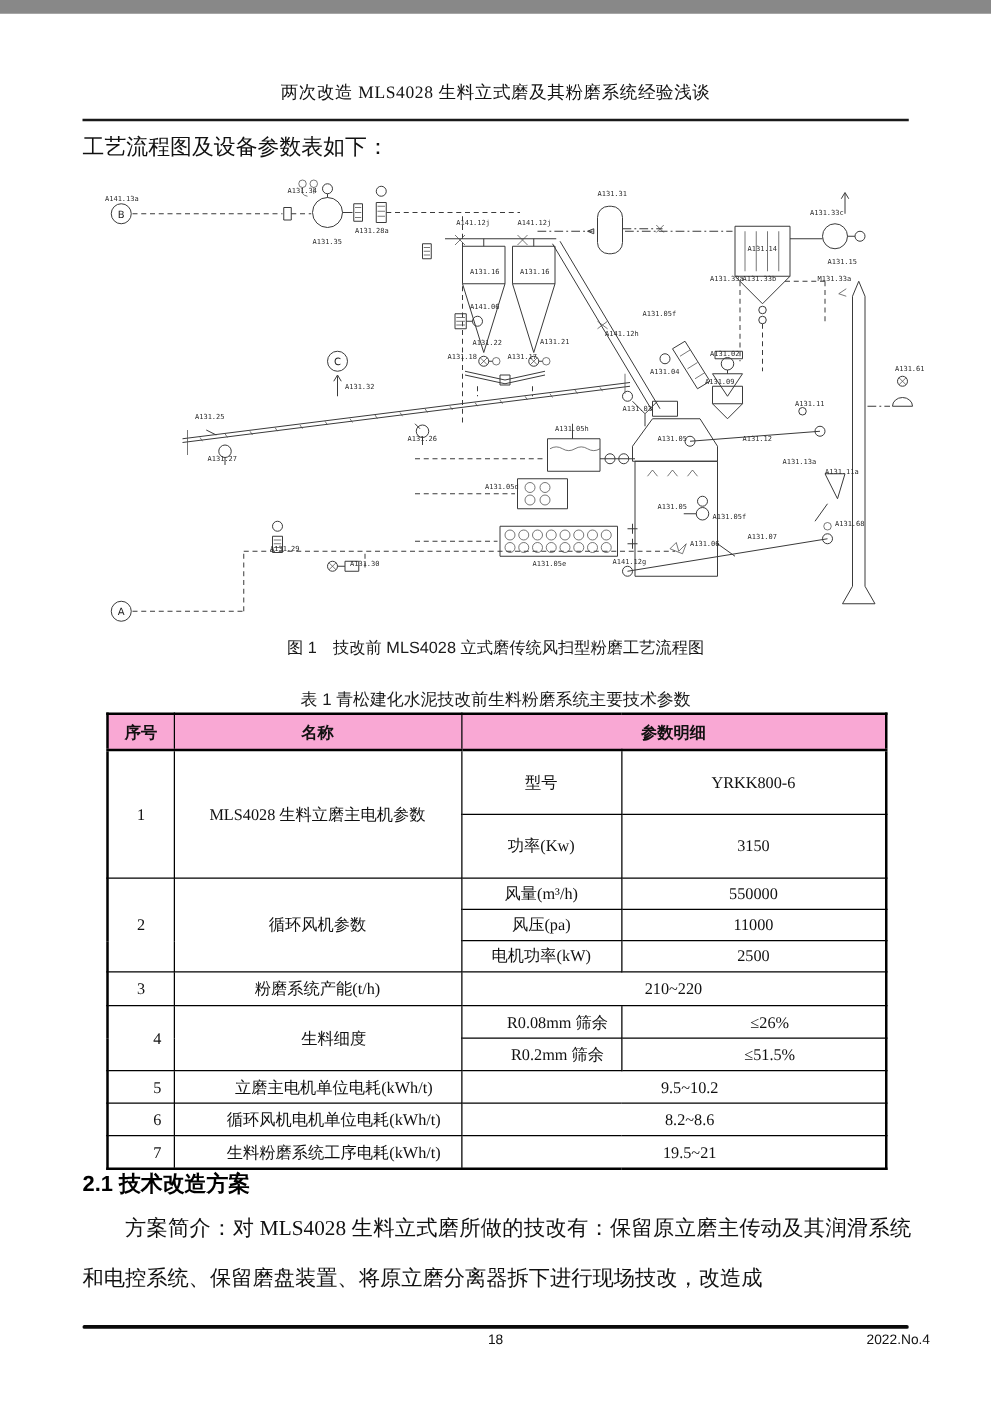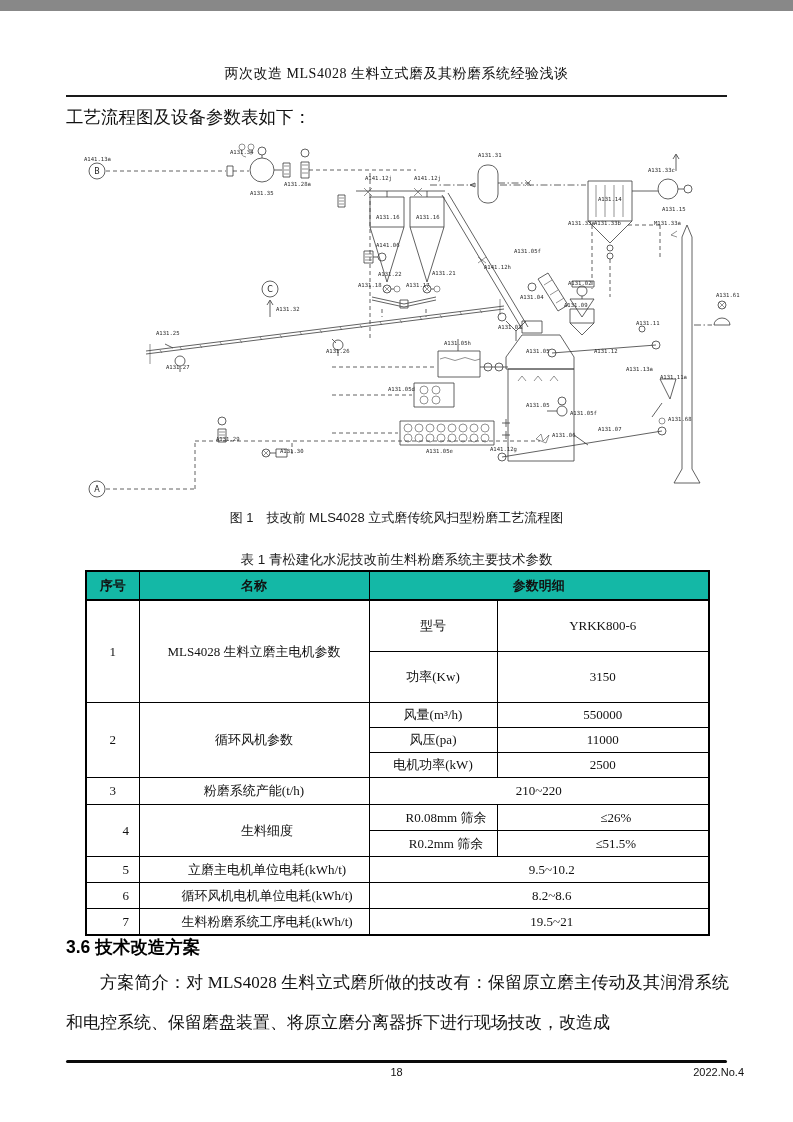--- a/index.html
+++ b/index.html
@@ -17,21 +17,21 @@
   .nodeletter{font-family:"DejaVu Sans",sans-serif;font-size:8px;fill:#222;text-anchor:middle;}
   .fig-caption{position:absolute;top:498px;left:0;width:100%;text-align:center;
                font-size:13px;font-family:"Liberation Sans",sans-serif;color:#1a1a1a;}
   .tbl-caption{position:absolute;top:540px;left:0;width:100%;text-align:center;
                font-size:13.5px;font-family:"Liberation Sans",sans-serif;color:#1a1a1a;}
   
   .ptable{position:absolute;top:559px;left:85px;width:623px;border-collapse:collapse;
           font-size:13px;table-layout:fixed;}
   .ptable td{border:1px solid #000;text-align:center;vertical-align:middle;padding:0 2px;
              font-family:"Liberation Serif",serif;}
-  .ptable tr.thead td{background:#14b8a6;font-weight:bold;height:27px;border-bottom:2px solid #000;
+  .ptable tr.thead td{background:#f9a8d4;font-weight:bold;height:27px;border-bottom:2px solid #000;
              font-family:"Liberation Sans",sans-serif;font-size:13px;}
   .ptable{border:2px solid #000;}
   .h50 td{height:50px;}
   .h24 td{height:24px;}
   .h26 td{height:26px;}
   .h25 td{height:25px;padding-left:28px;}
   
   .sec-heading{position:absolute;top:924px;left:66px;font-size:17.5px;font-weight:bold;
                font-family:"Liberation Sans",sans-serif;color:#000;}
   .body-par{position:absolute;top:952px;left:66px;right:64px;font-size:17px;line-height:40px;
@@ -399,20 +399,20 @@
       <td colspan="2">8.2~8.6</td>
     </tr>
     <tr class="h25">
       <td>7</td>
       <td>生料粉磨系统工序电耗(kWh/t)</td>
       <td colspan="2">19.5~21</td>
     </tr>
   </tbody>
     </table>
 
-  <div class="sec-heading">3.6 技术改造方案</div>
+  <div class="sec-heading">2.1 技术改造方案</div>
   <div class="body-par">方案简介：对 MLS4028 生料立式磨所做的技改有：保留原立磨主传动及其润滑系统和电控系统、保留磨盘装置、将原立磨分离器拆下进行现场技改，改造成</div>
 
   <div class="footer-rule"></div>
   <div class="footer-page">18</div>
   <div class="footer-issue">2022.No.4</div>
 
 </div>
 
 </body></html>

